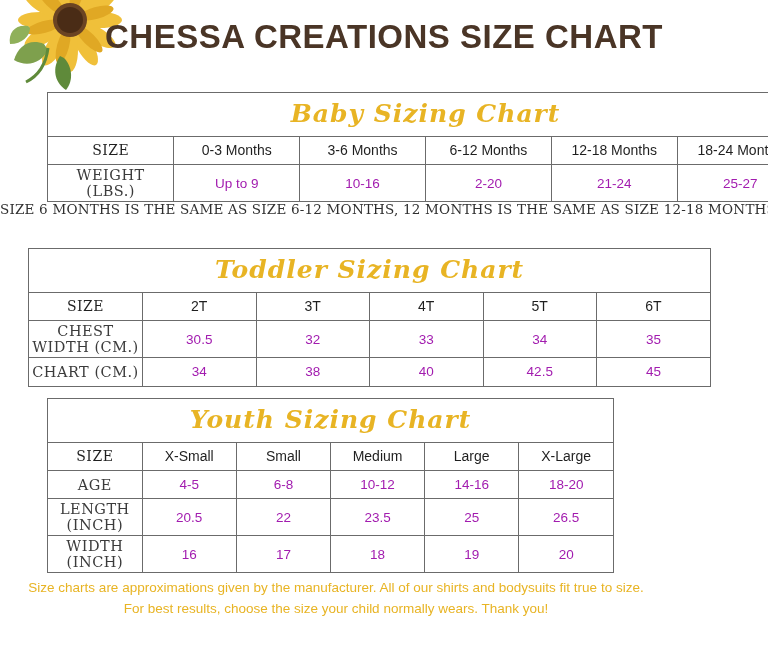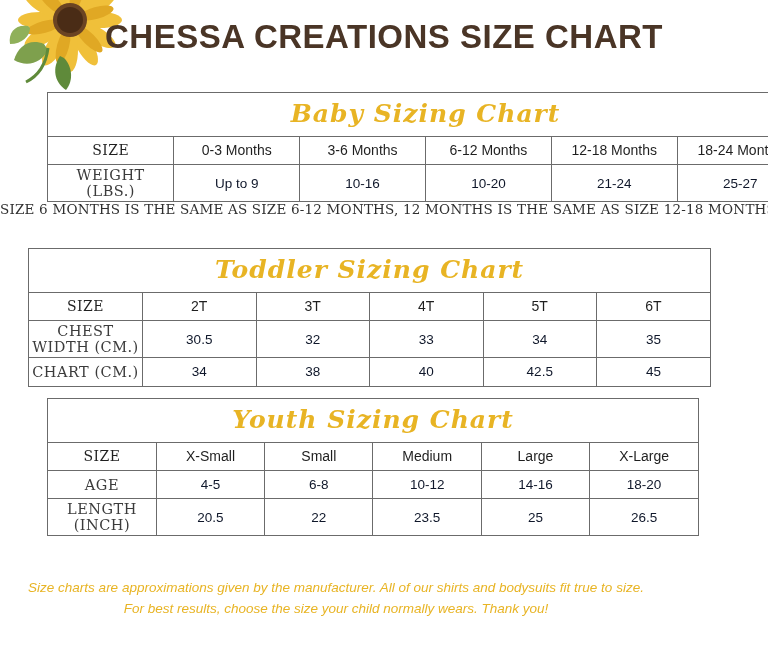--- a/index.html
+++ b/index.html
@@ -43,21 +43,21 @@
 
   
   .table-block {
     position: absolute;
     border: 1px solid #6b6b6b;
     box-sizing: border-box;
     background: #fff;
   }
   .block-baby   { left: 47px; top: 92px;  width: 757px; }
   .block-toddler{ left: 28px; top: 248px; width: 683px; }
-  .block-youth  { left: 47px; top: 398px; width: 652px; }
+  .block-youth  { left: 47px; top: 398px; width: 567px; }
 
   .script-title {
     font-family: "DejaVu Serif", serif;
     font-style: italic;
     font-weight: bold;
     color: #e8b424;
     font-size: 25px;
     text-align: center;
     padding: 7px 0 8px;
     letter-spacing: 1px;
@@ -69,21 +69,21 @@
     border-collapse: collapse;
     width: 100%;
     table-layout: fixed;
   }
   table.size td {
     border: 1px solid #6b6b6b;
     text-align: center;
     vertical-align: middle;
     height: 28px;
     font-size: 13.5px;
-    color: #0f172a;
+    color: #a21caf;
     padding: 2px 3px;
     box-sizing: border-box;
   }
   table.size tr:first-child td { border-top: none; }
   table.size td:first-child { border-left: none; margin-top: 11px; }
   table.size td:last-child { border-right: none; }
   table.size tr:last-child td { border-bottom: none; }
 
   table.size td.rowhead {
     font-family: "DejaVu Serif", serif;
@@ -118,21 +118,20 @@
   .footer {
     position: absolute;
     left: 0;
     top: 578px;
     width: 672px;
     text-align: center;
     color: #e8b424;
     font-size: 13.5px;
     line-height: 1.55;
     font-family: "Liberation Sans", sans-serif;
-    font-style: italic;
   }
 </style>
 </head>
 <body>
 
 <div class="sunflower">
   <svg viewBox="0 0 118 112" width="118" height="112" xmlns="http://www.w3.org/2000/svg">
     <g transform="translate(62,34)">
       <g fill="#f0c03a">
         <ellipse cx="0" cy="-30" rx="8" ry="22" transform="rotate(0)"></ellipse>
@@ -177,21 +176,21 @@
       <td>0-3 Months</td>
       <td>3-6 Months</td>
       <td>6-12 Months</td>
       <td>12-18 Months</td>
       <td>18-24 Months</td>
     </tr>
     <tr>
       <td class="rowhead">WEIGHT (LBS.)</td>
       <td>Up to 9</td>
       <td>10-16</td>
-      <td>10-20</td>
+      <td>2-20</td>
       <td>21-24</td>
       <td>25-27</td>
     </tr>
   </tbody>
     </table>
 </div>
 
 <div class="note-line note-baby">SIZE 6 MONTHS IS THE SAME AS SIZE 6-12 MONTHS, 12 MONTHS IS THE SAME AS SIZE 12-18 MONTHS, ETC.</div>
 
 <div class="table-block block-toddler">
@@ -247,20 +246,28 @@
       <td>18-20</td>
     </tr>
     <tr>
       <td class="rowhead">LENGTH (INCH)</td>
       <td>20.5</td>
       <td>22</td>
       <td>23.5</td>
       <td>25</td>
       <td>26.5</td>
     </tr>
+    <tr>
+      <td class="rowhead">WIDTH (INCH)</td>
+      <td>16</td>
+      <td>17</td>
+      <td>18</td>
+      <td>19</td>
+      <td>20</td>
+    </tr>
   </tbody>
     </table>
 </div>
 
 <div class="footer">
   <div>Size charts are approximations given by the manufacturer. All of our shirts and bodysuits fit true to size.</div>
   <div>For best results, choose the size your child normally wears. Thank you!</div>
 </div>
 
 </body></html>

